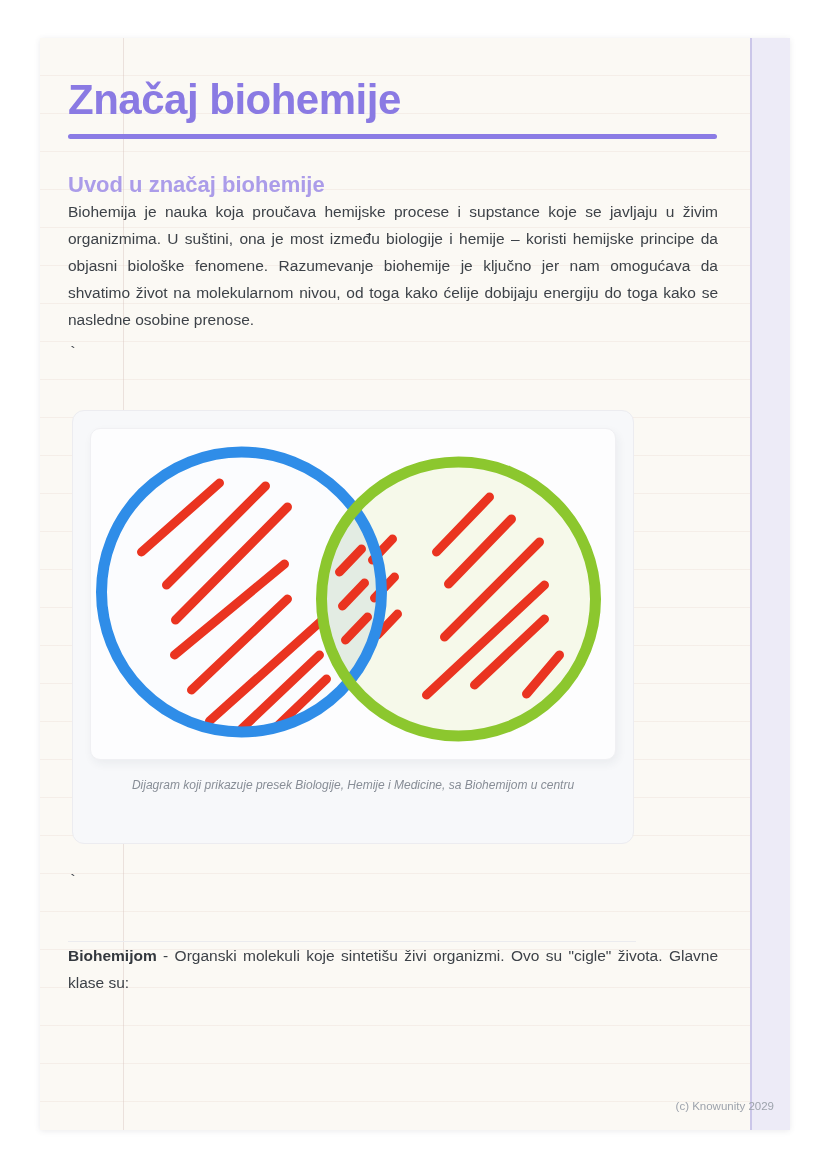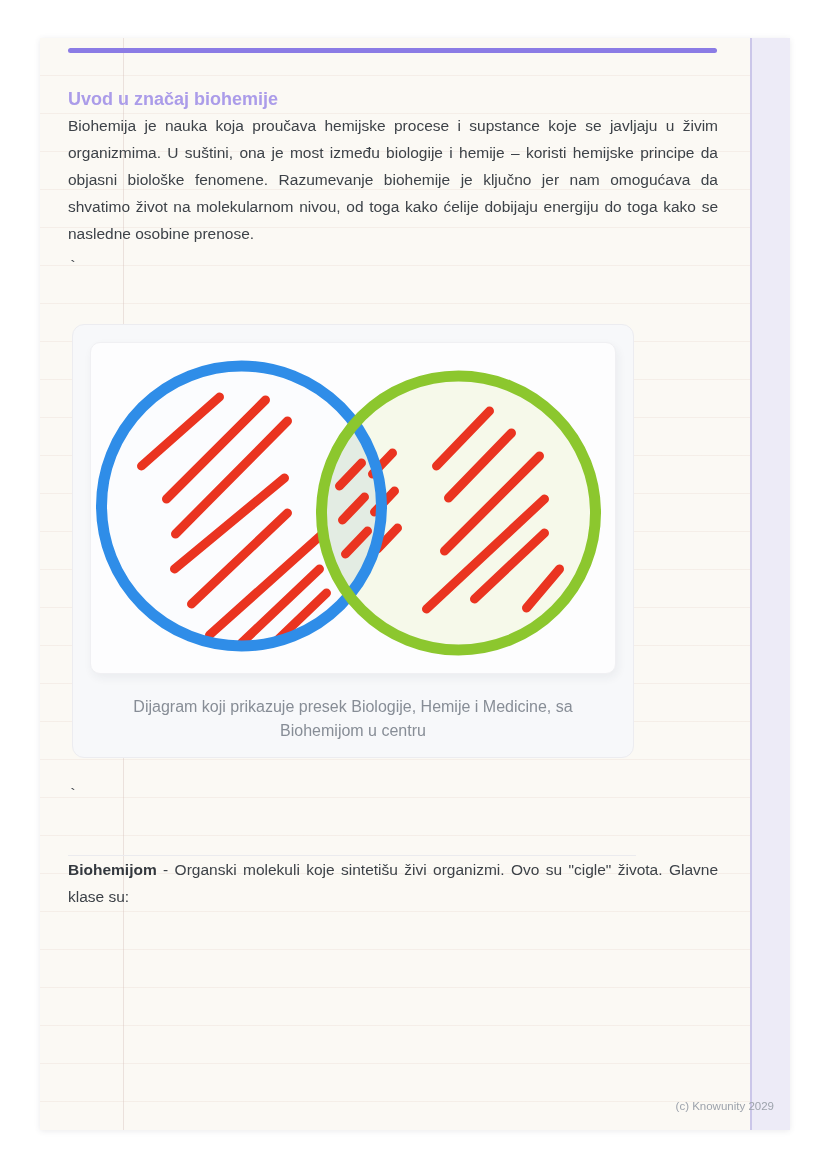--- a/index.html
+++ b/index.html
@@ -53,21 +53,21 @@
     font-size: 42px; line-height: 48px;
     font-weight: 700; letter-spacing: -0.5px;
     color: #8a7ae3;
   }
   .title-rule {
     margin-top: 10px;
     width: 649px; height: 5px;
     background: #8b7ce5; border: none; border-radius: 3px;
   }
   h2.section-heading {
-    font-size: 18px; line-height: 26px;
+    font-size: 22px; line-height: 26px;
     font-weight: 700;
     color: #ab9ce9;
   }
   .h2-intro { margin-top: 33px; }
   .h2-terms { margin-top: 26px; color: #a394e7; }
   p.body-text {
     font-size: 15.5px; line-height: 27px;
     color: #3d4248;
     text-align: justify;
   }
@@ -92,23 +92,24 @@
   .image-card {
     width: 526px; height: 332px;
     background: #fdfdfe;
     border: 1px solid #f0f0f3;
     border-radius: 10px;
     box-shadow: 2px 4px 10px rgba(40,50,70,0.06);
     overflow: hidden;
   }
   .image-card svg { display: block; width: 100%; height: 100%; }
   figcaption.figure-caption {
-    margin-top: 21px;
+    margin-top: 13px;
     padding: 0 18px;
-    font-size: 16px; line-height: 24px;
+    font-size: 12px; line-height: 24px;
+    font-style: italic;
     color: #878d96;
     text-align: center;
   }
 
   hr.divider {
     margin-top: 49px;
     width: 568px;
     border: none; border-top: 1px solid #ebebee;
   }
 
@@ -124,20 +125,21 @@
 </head>
 <body>
 
 <div class="canvas">
   <div class="sheet">
     <div class="ruled-lines"></div>
     <div class="margin-line"></div>
     <div class="strip"></div>
 
     <div class="content">
+      <h1 class="doc-title">Značaj biohemije</h1>
       <div class="title-rule"></div>
 
       <h2 class="section-heading h2-intro">Uvod u značaj biohemije</h2>
       <p class="body-text">Biohemija je nauka koja proučava hemijske procese i supstance koje se javljaju u živim organizmima. U suštini, ona je most između biologije i hemije – koristi hemijske principe da objasni biološke fenomene. Razumevanje biohemije je ključno jer nam omogućava da shvatimo život na molekularnom nivou, od toga kako ćelije dobijaju energiju do toga kako se nasledne osobine prenose.</p>
 
       <div class="stray-mark stray-1">`</div>
 
       <figure class="figure-card">
         <div class="image-card">
           <svg id="venn" preserveAspectRatio="xMidYMid meet" viewBox="0 0 523 330">

